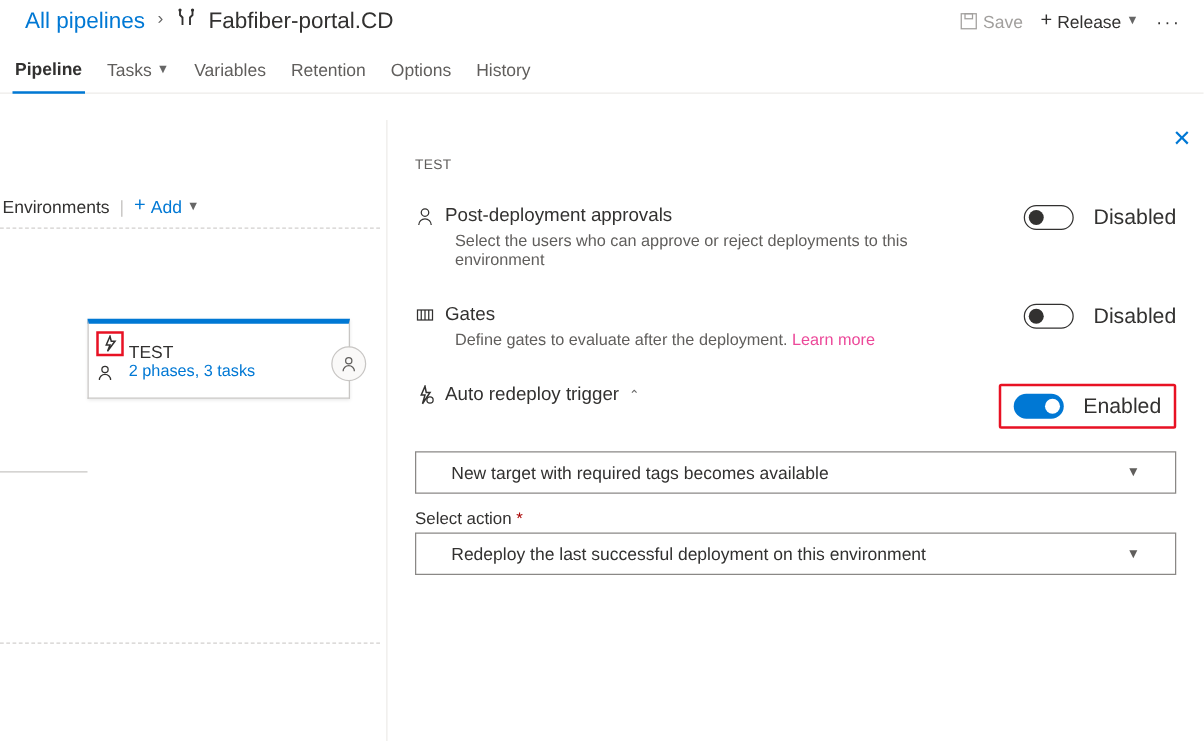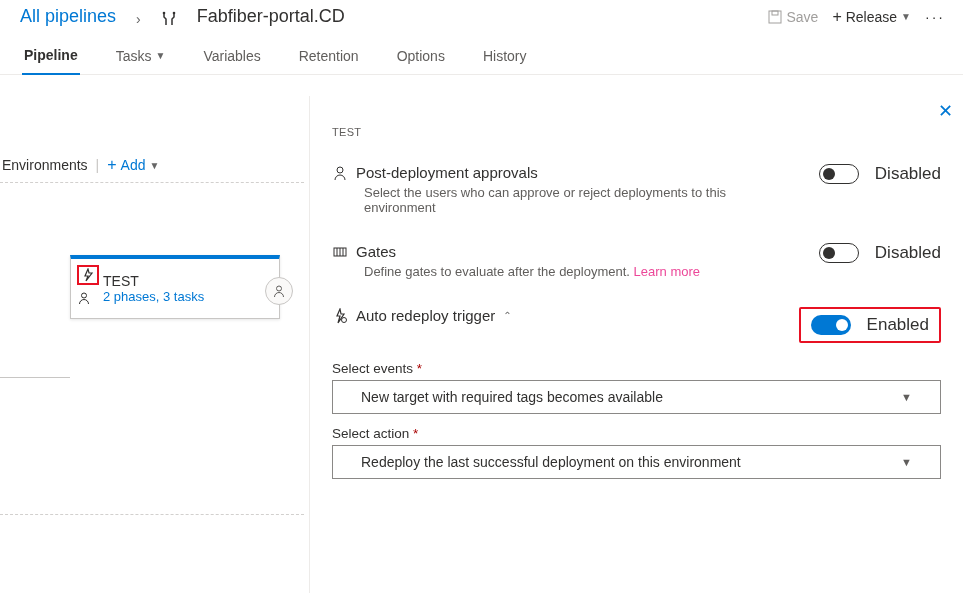--- a/index.html
+++ b/index.html
@@ -1,30 +1,30 @@
 <!DOCTYPE html>
 <html><head>
 <meta charset="utf-8">
 <style>
   * { box-sizing: border-box; margin: 0; padding: 0; font-family: "Segoe UI", -apple-system, sans-serif; }
   body { width: 963px; height: 593px; background: #fff; color: #323130; position: relative; overflow: hidden; }
 
   
   .top-row { display: flex; align-items: center; justify-content: space-between; padding: 6px 18px 6px 20px; }
-  .breadcrumb { display: flex; align-items: flex-end; gap: 20px; font-size: 18px; }
+  .breadcrumb { display: flex; align-items: flex-start; gap: 10px; font-size: 18px; }
   .breadcrumb-link { color: #0078d4; cursor: pointer; }
   .bc-sep { color: #666; font-size: 14px; }
   .bc-icon { width: 16px; height: 16px; display: inline-flex; align-items: center; justify-content: center; }
   .bc-current { font-weight: 500; }
   .top-actions { display: flex; align-items: center; gap: 14px; color: #a19f9d; font-size: 14px; }
   .top-actions .active { color: #323130; }
   .top-actions span { display: inline-flex; align-items: center; gap: 4px; }
 
   
-  .tabs { display: flex; gap: 34px; padding: 8px 22px 0 22px; border-bottom: 1px solid #edebe9; font-size: 14px; }
+  .tabs { display: flex; gap: 16px; padding: 8px 22px 0 10px; border-bottom: 1px solid #edebe9; font-size: 14px; }
   .tab { padding: 6px 2px 10px 2px; color: #605e5c; cursor: pointer; display: inline-flex; align-items: center; gap: 4px; }
   .tab.active { color: #323130; font-weight: 600; border-bottom: 2px solid #0078d4; margin-bottom: -1px; }
   .chev { font-size: 10px; color: #666; }
 
   
   .left-area { position: absolute; left: 0; top: 96px; width: 304px; height: 497px; }
   .env-hdr { display: flex; align-items: center; gap: 8px; padding: 60px 0 0 0; font-size: 14px; border-bottom: 1px dashed #d2d0ce; margin: 0 0 0 0; padding-bottom: 8px; }
   .env-hdr-title { font-weight: 500; padding-left: 2px;}
   .env-hdr-sep { color: #c8c6c4; }
   .env-add { color: #0078d4; display: inline-flex; align-items: center; gap: 4px; cursor: pointer; }
@@ -211,24 +211,20 @@
       </div>
     </div>
     <div class="big-red-box">
       <div class="toggle-wrap">
         <div class="toggle on"></div>
         <span>Enabled</span>
       </div>
     </div>
   </div>
 
-  <div class="field-label">
-    <span>Select events</span>
-    <span class="req"> *</span>
-  </div>
   <div class="select-box">
     <span>New target with required tags becomes available</span>
     <span class="chev">▼</span>
   </div>
 
   <div class="field-label">
     <span>Select action</span>
     <span class="req"> *</span>
   </div>
   <div class="select-box">

